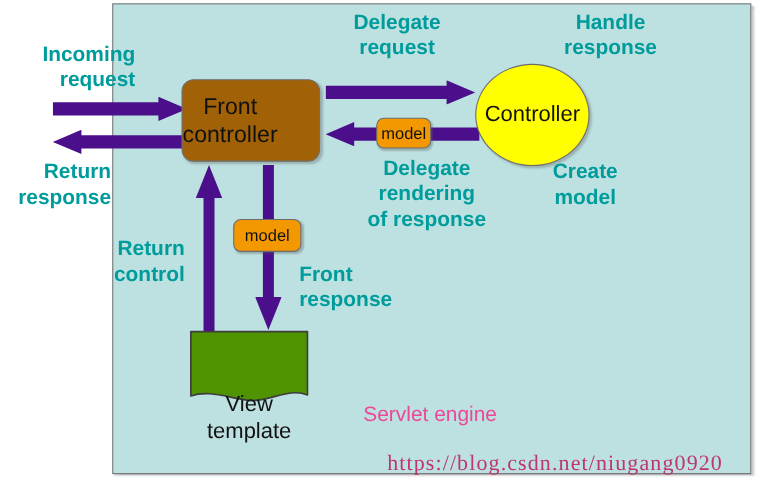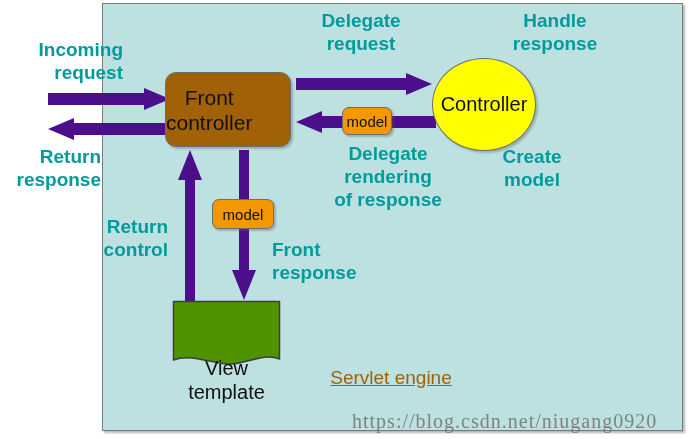--- a/index.html
+++ b/index.html
@@ -37,26 +37,25 @@
     font-size: 19px;
     line-height: 23px;
     white-space: pre;
   }
   .caption.center { text-align: center; }
   .caption.right  { text-align: right; }
 
   
   .plain-label {
     position: absolute;
-    color: #a16207;
+    color: #ec4899;
     font-size: 19px;
     line-height: 24px;
     white-space: pre;
     text-align: center;
-    text-decoration: underline;
   }
 
   
   .front-controller {
     position: absolute;
     left: 165px;
     top: 72px;
     width: 126px;
     height: 75px;
     background: #a16207;
@@ -137,21 +136,21 @@
 
   
   .arrow { position: absolute; }
   .arrow svg { display: block; }
 
   
   .watermark {
     position: absolute;
     left: 352px;
     top: 410px;
-    color: #737373;
+    color: #be185d;
     opacity: 0.85;
     font-family: "Liberation Serif", serif;
     font-size: 20px;
     letter-spacing: 1px;
     white-space: pre;
     pointer-events: none;
   }
 </style>
 </head>
 <body>

